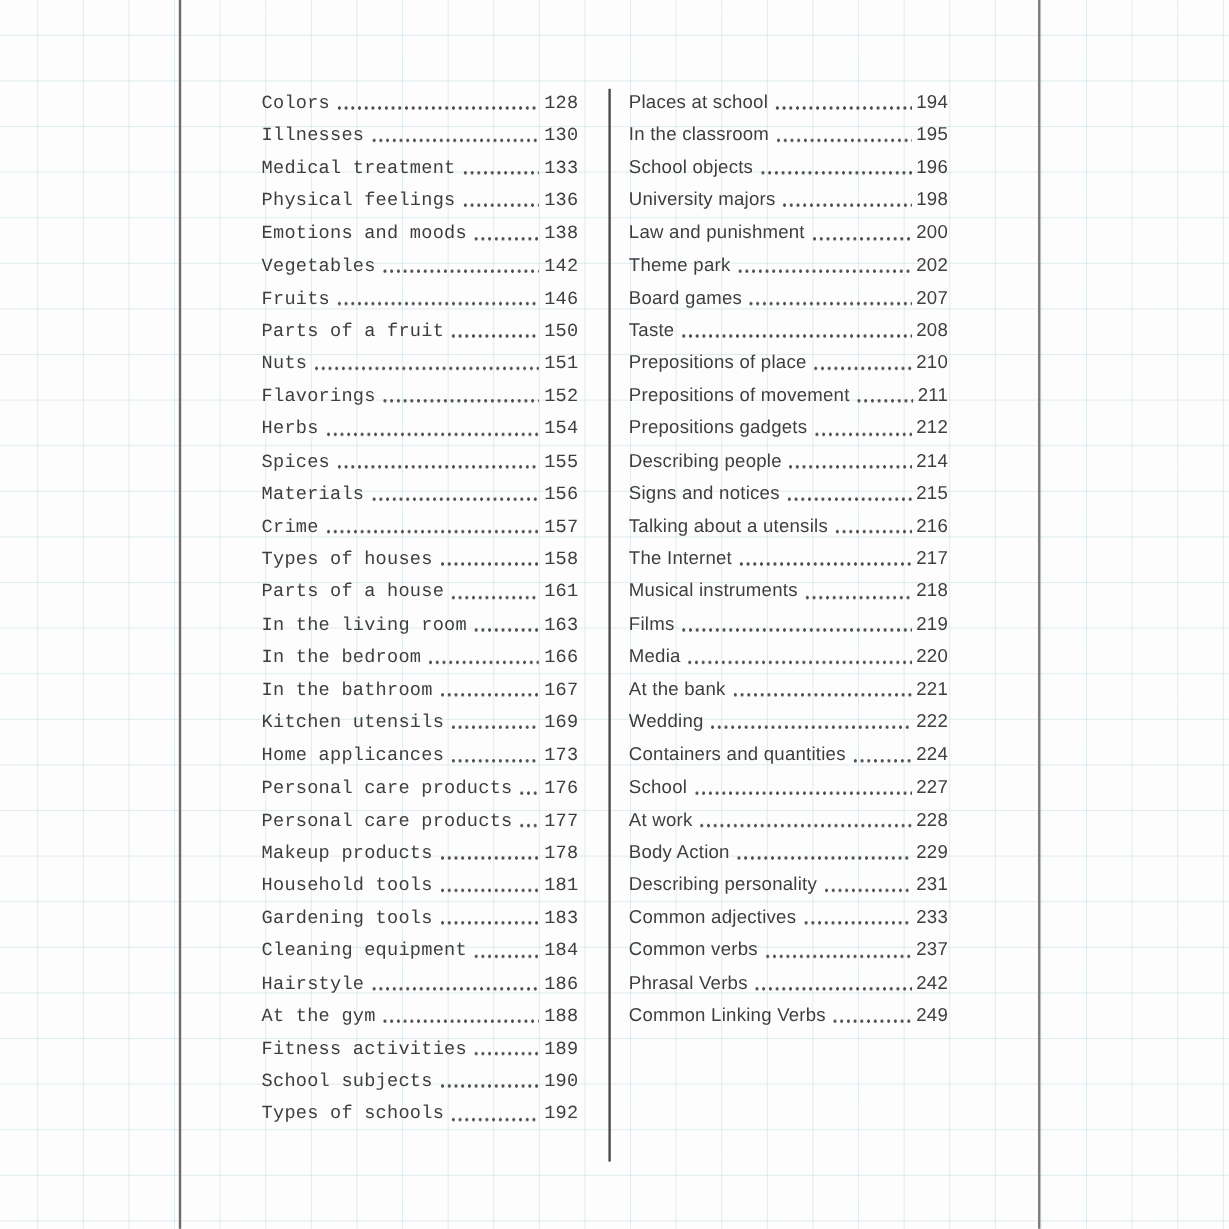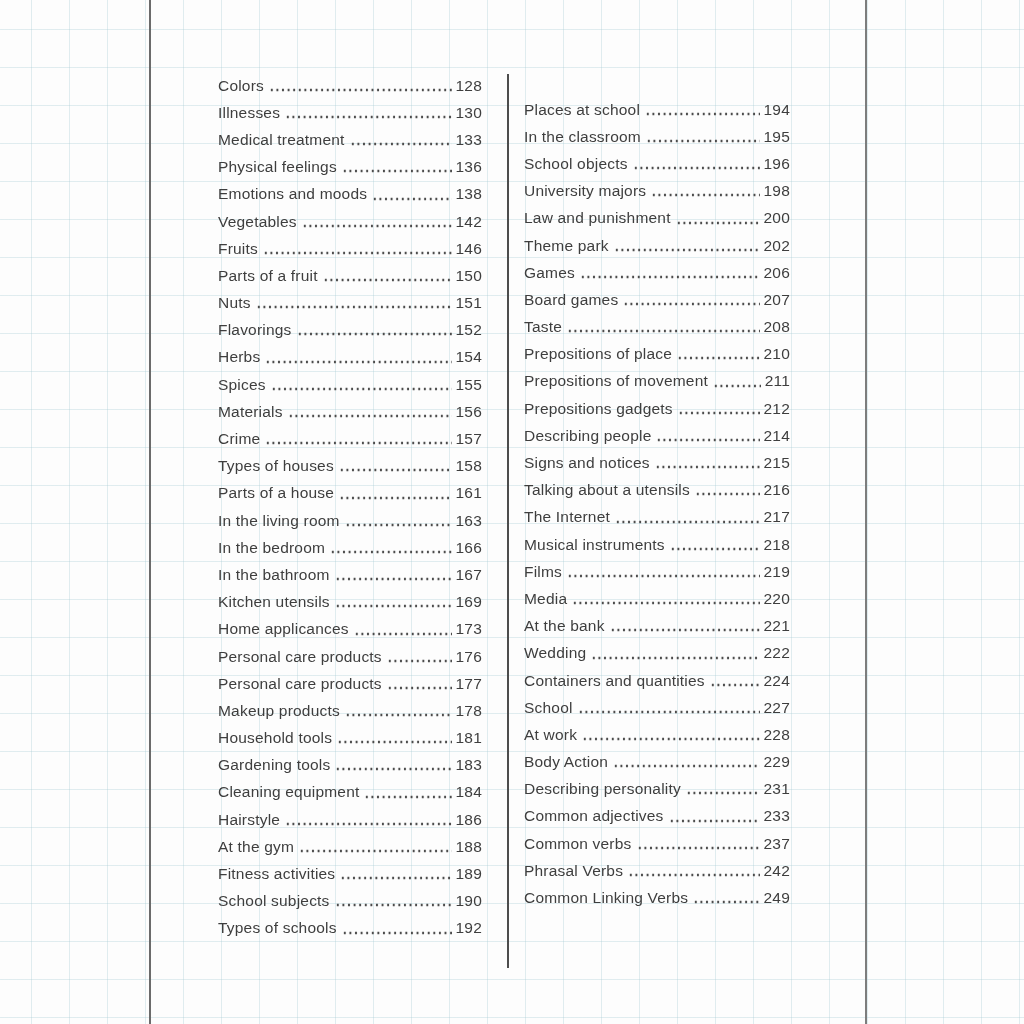--- a/index.html
+++ b/index.html
@@ -34,22 +34,22 @@
     top: 74px;
     height: 894px;
     width: 2px;
     background: #4d4d4d;
   }
 
   .toc-col {
     position: absolute;
     top: 72px;
   }
-  .toc-col.left  { left: 218px; width: 264px; }
-  .toc-col.right { left: 524px; width: 266px; margin-top: 24px; }
+  .toc-col.left  { left: 218px; width: 264px; font-family: Liberation Mono, monospace; }
+  .toc-col.right { left: 524px; width: 266px; }
 
   .row {
     display: flex;
     align-items: center;
     height: 27.2px;
     font-size: 15.5px;
     letter-spacing: 0.2px;
     white-space: nowrap;
   }
   .title { flex: 0 0 auto; }
@@ -259,25 +259,20 @@
       <span class="title">Law and punishment</span>
       <span class="leader"></span>
       <span class="page">200</span>
     </div>
     <div class="row">
       <span class="title">Theme park</span>
       <span class="leader"></span>
       <span class="page">202</span>
     </div>
     <div class="row">
-      <span class="title">Games</span>
-      <span class="leader"></span>
-      <span class="page">206</span>
-    </div>
-    <div class="row">
       <span class="title">Board games</span>
       <span class="leader"></span>
       <span class="page">207</span>
     </div>
     <div class="row">
       <span class="title">Taste</span>
       <span class="leader"></span>
       <span class="page">208</span>
     </div>
     <div class="row">

